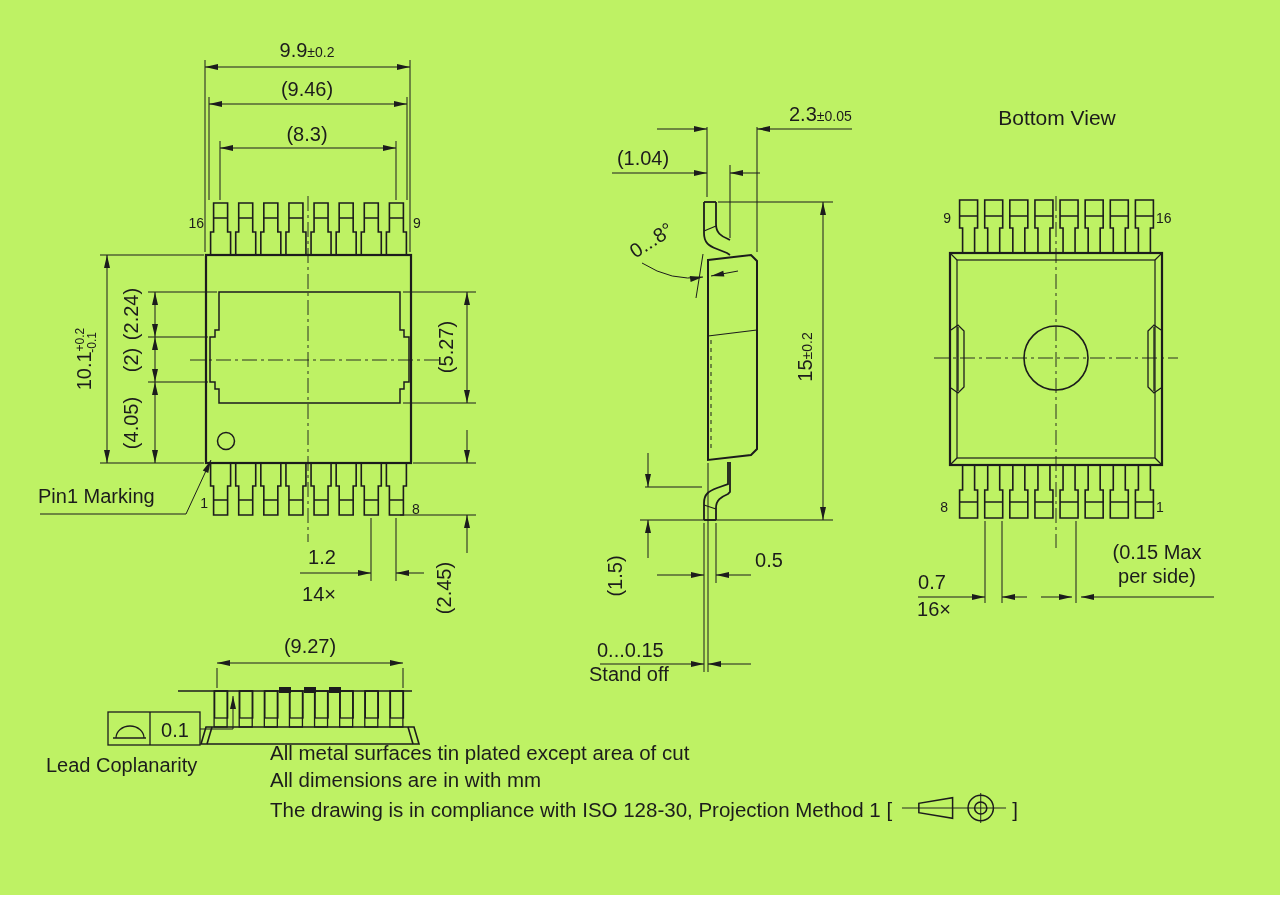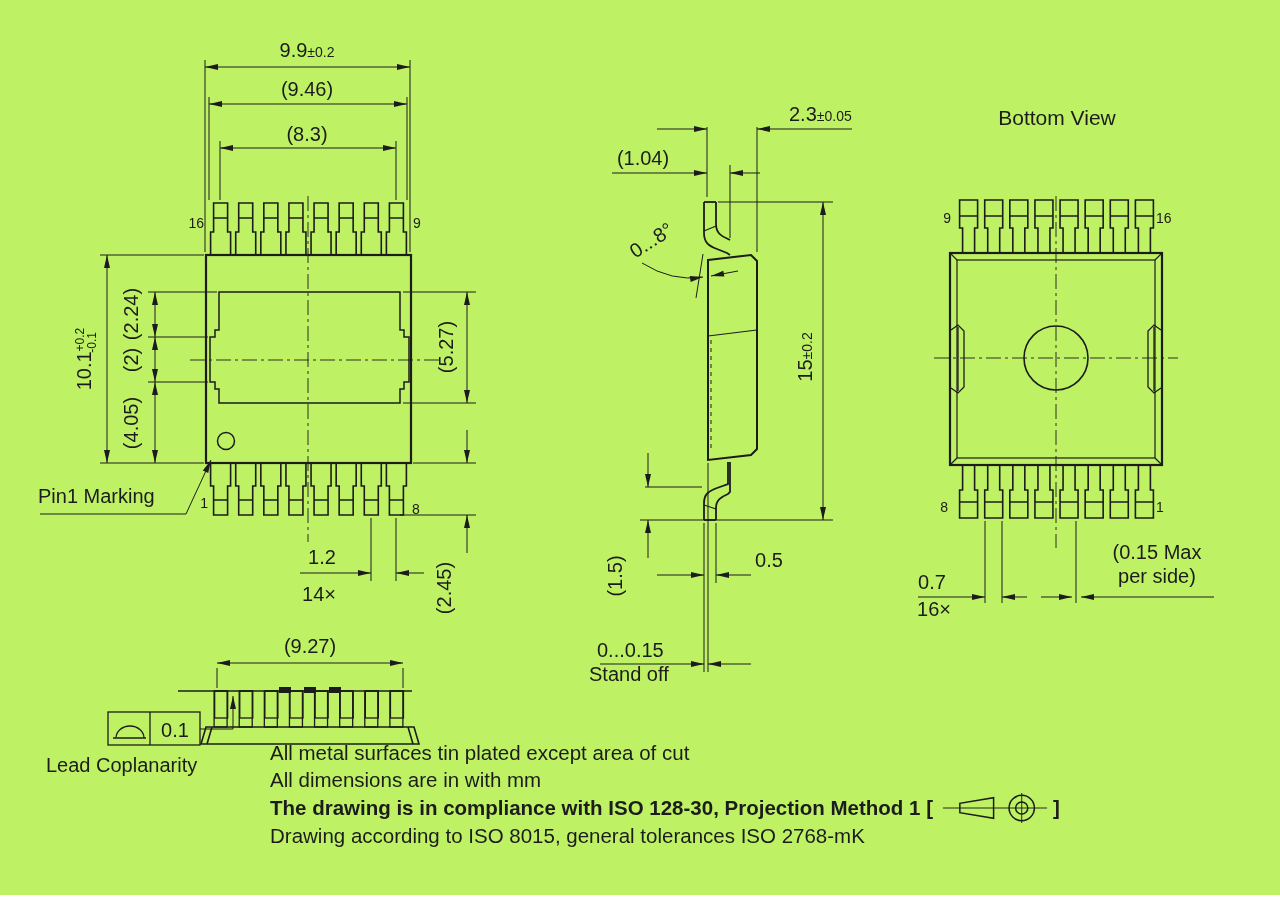--- a/index.html
+++ b/index.html
@@ -7,21 +7,21 @@
           font-family:"Liberation Sans",sans-serif;color:#1c1c1c;}
   svg{position:absolute;left:0;top:0;}
   svg text{fill:#1c1c1c;font-family:"Liberation Sans",sans-serif;}
   .dim{font-size:20px;}
   .tol{font-size:14px;}
   .tolv{font-size:12px;}
   .pinnum{font-size:14px;}
   .lbl{font-size:20px;}
   .title{font-size:21px;}
   #notes{position:absolute;left:270px;top:740px;font-size:20.5px;line-height:26.5px;white-space:nowrap;}
-  #notes .row{display:flex;align-items:center;font-weight:bold;}
+  #notes .row{display:flex;align-items:flex-end;}
   #notes svg{position:static;margin:0 2px 0 6px;}
 </style>
 </head>
 <body>
 
 <div id="canvas">
 <svg width="1280" height="905" viewBox="0 0 1280 905">
   <defs>
     <marker id="aE" markerUnits="userSpaceOnUse" markerWidth="14" markerHeight="8" refX="13.5" refY="4" orient="auto">
       <path d="M0.5,1 L13.5,4 L0.5,7 Z" fill="#1c1c1c"></path>
@@ -304,15 +304,14 @@
       <g stroke="#1c1c1c" fill="none" stroke-width="1.6">
         <line x1="2" y1="16" x2="113" y2="16" stroke-width="1"></line>
         <path d="M20,11 L20,21 L56,27 L56,5 Z"></path>
         <circle cx="86" cy="16" r="13.5"></circle>
         <circle cx="86" cy="16" r="6.5"></circle>
         <line x1="86" y1="0" x2="86" y2="32" stroke-width="1"></line>
       </g>
     </svg>
     <span>]</span>
   </div>
-  <div>Drawing according to ISO 8015, general tolerances ISO 2768-mK</div>
 </div>
 </div>
 
 </body></html>

